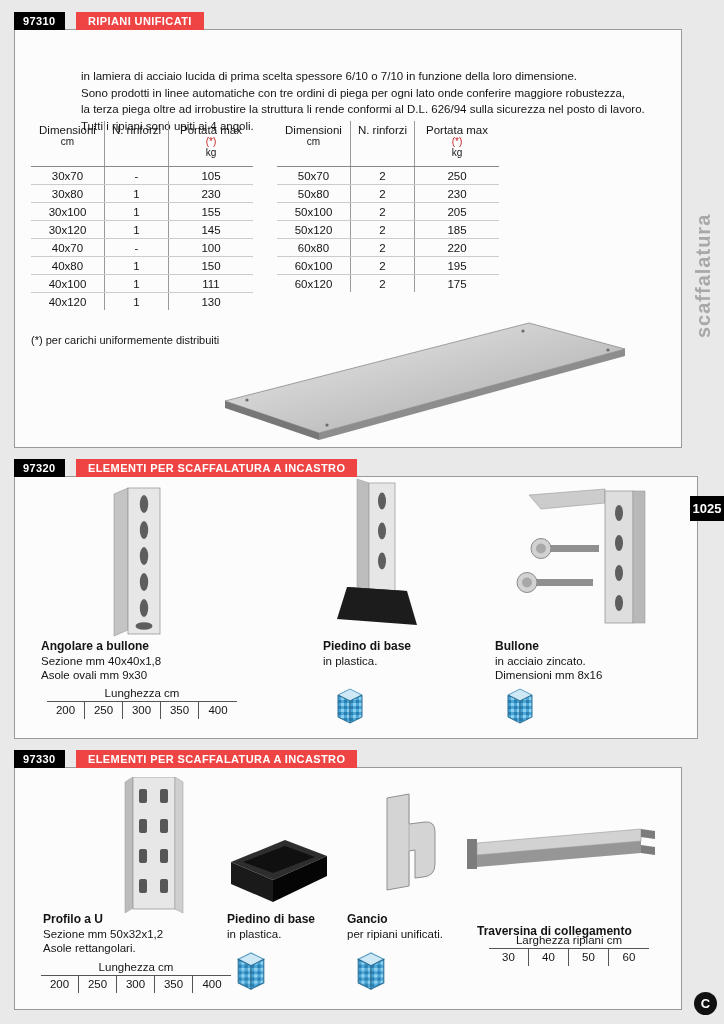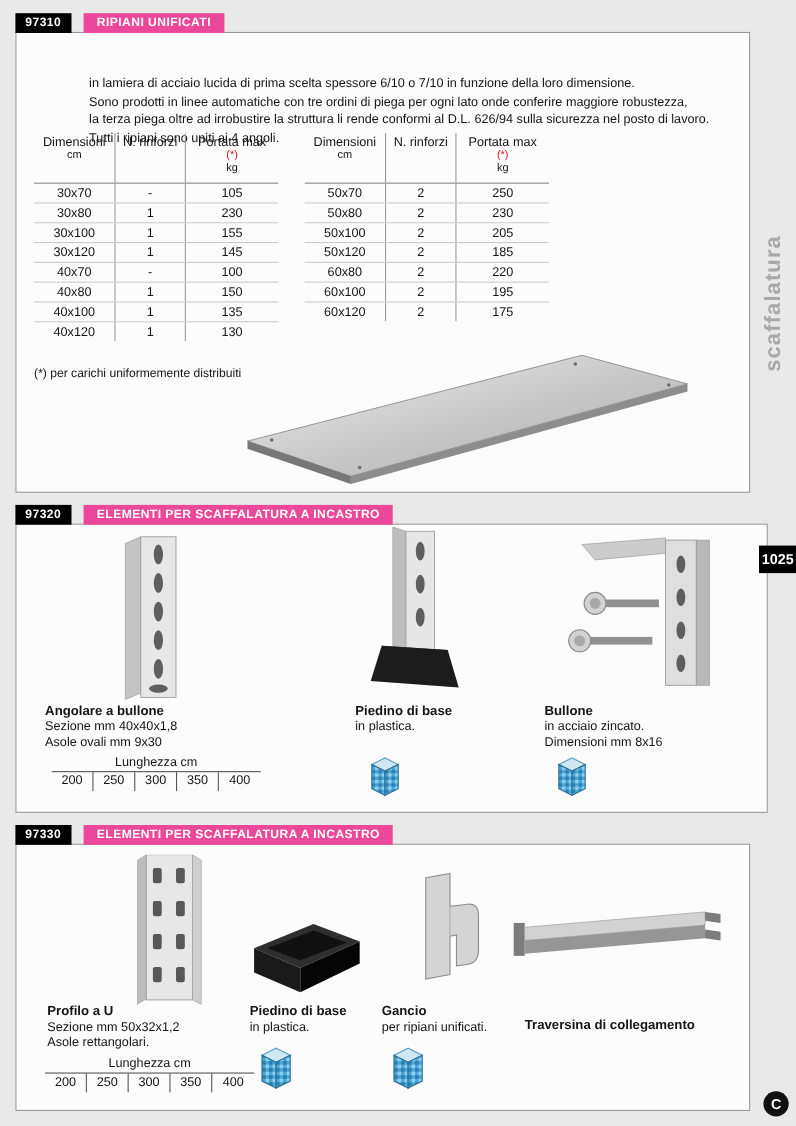--- a/index.html
+++ b/index.html
@@ -11,21 +11,21 @@
     color:#141414;
     overflow:hidden;
   }
   .sect { position:absolute; background:#fcfcfc; border:1px solid #999; overflow:hidden; }
   .badge-code {
     position:absolute; background:#000; color:#fff;
     font-size:11px; font-weight:bold; letter-spacing:.4px;
     padding:3px 9px; white-space:nowrap; z-index:3;
   }
   .badge-title {
-    position:absolute; background:#ec4899; color:#fff;
+    position:absolute; background:#ef4444; color:#fff;
     font-size:11px; font-weight:bold; letter-spacing:.4px;
     padding:3px 12px; white-space:nowrap; z-index:3;
   }
   .desc { position:absolute; left:22px; top:38px; width:656px; font-size:11.5px; line-height:16.5px; }
   .desc div { white-space:nowrap;padding-left:44px; }
 
   
   .spec-table { position:absolute; font-size:11.5px; }
   .spec-head { display:grid; grid-template-columns:74px 64px 84px; border-bottom:1px solid #888; height:46px; }
   .hcell { text-align:center; padding-top:3px; }
@@ -144,21 +144,21 @@
           <div class="tcell">100</div>
         </div>
         <div class="trow">
           <div class="tcell">40x80</div>
           <div class="tcell">1</div>
           <div class="tcell">150</div>
         </div>
         <div class="trow">
           <div class="tcell">40x100</div>
           <div class="tcell">1</div>
-          <div class="tcell">135</div>
+          <div class="tcell">111</div>
         </div>
         <div class="trow">
           <div class="tcell">40x120</div>
           <div class="tcell">1</div>
           <div class="tcell">130</div>
         </div>
       </div>
   </div>
 
   <div class="spec-table" style="left:262px;top:91px">
@@ -365,17 +365,26 @@
 
   <svg class="img" style="left:448px;top:45px" width="200" height="72" viewBox="0 0 200 72">
     <rect x="4" y="26" width="10" height="30" fill="#7c7c7c"></rect>
     <polygon points="14,30 178,16 178,28 14,42" fill="#d2d2d2" stroke="#999" stroke-width="0.6"></polygon>
     <polygon points="14,42 178,28 178,40 14,54" fill="#969696"></polygon>
     <polygon points="178,16 192,18 192,26 178,24" fill="#7c7c7c"></polygon>
     <polygon points="178,32 192,34 192,42 178,40" fill="#7c7c7c"></polygon>
   </svg>
 
   <div class="pname" style="left:462px;top:156px">Traversina di collegamento</div>
+  <div class="size-table w160" style="left:474px;top:166px">
+    <div class="size-label">Larghezza ripiani cm</div>
+    <div class="size-row">
+        <div class="scell">30</div>
+        <div class="scell">40</div>
+        <div class="scell">50</div>
+        <div class="scell">60</div>
+      </div>
+  </div>
 </div>
 
 <div class="side-label">scaffalatura</div>
 <div class="page-num">1025</div>
 <div class="logo">C</div>
 
 </body></html>

